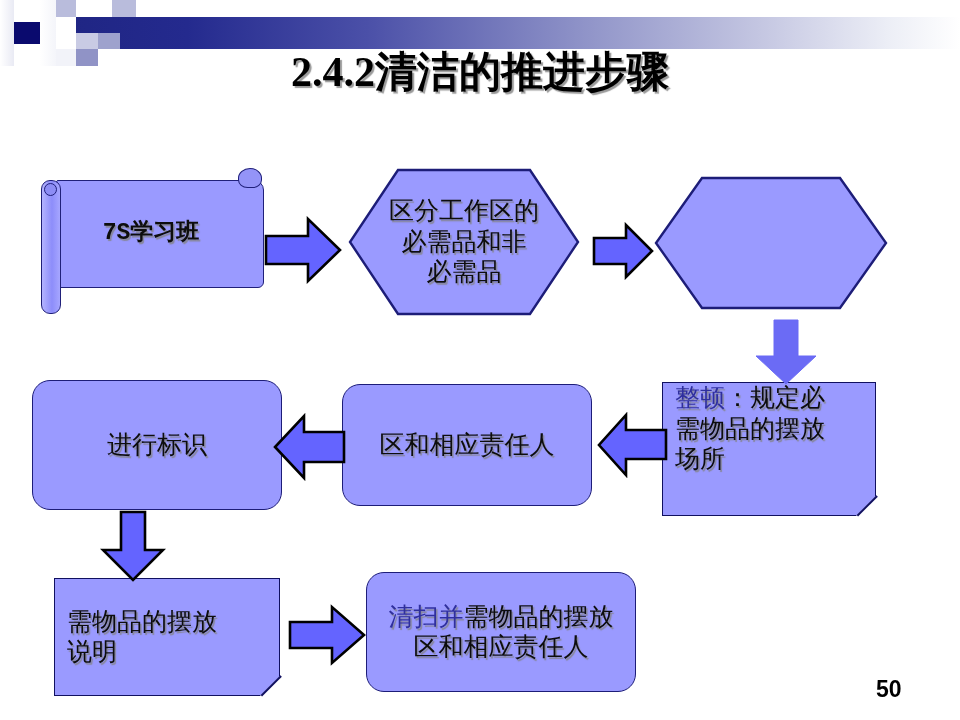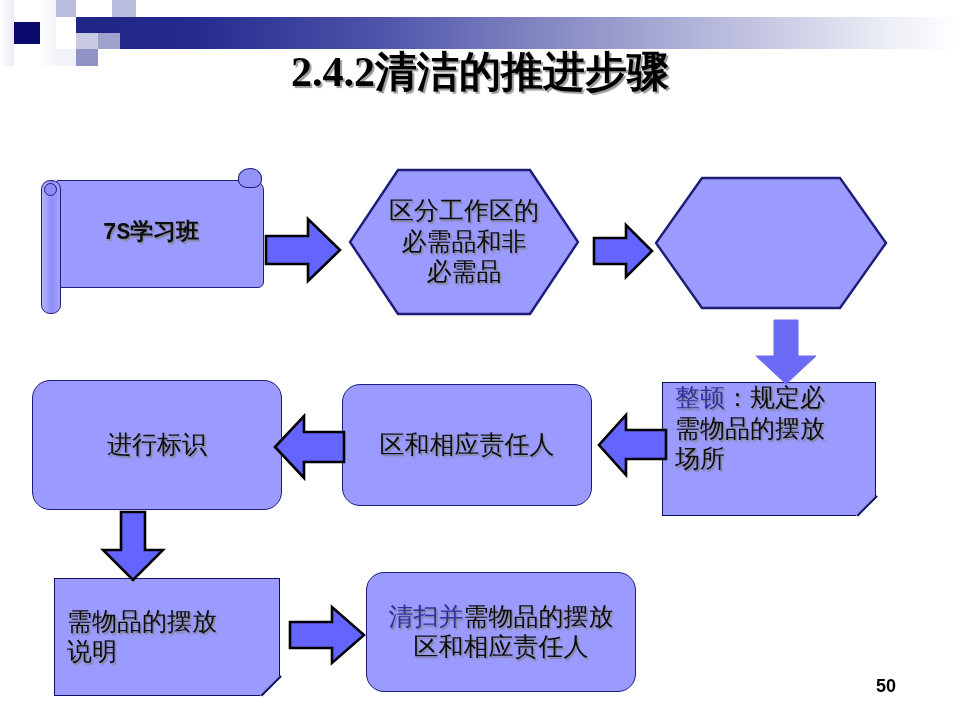--- a/index.html
+++ b/index.html
@@ -185,21 +185,21 @@
   #arrow-5 { left: 272px; top: 412px; width: 74px; height: 70px; }
   #arrow-6 { left: 100px; top: 510px; width: 66px; height: 72px; }
   #arrow-7 { left: 288px; top: 604px; width: 78px; height: 62px; }
 
   
   #page-number {
     position: absolute;
     left: 876px; top: 676px;
     font-family: "Liberation Sans", sans-serif;
     font-weight: bold;
-    font-size: 18px;
+    font-size: 23px;
     color: #000000;
   }
 </style>
 </head>
 <body>
 
 <div id="header-band">
   <div class="band-sq sq-g"></div>
   <div class="band-sq sq-a"></div>
   <div class="band-main"></div>

